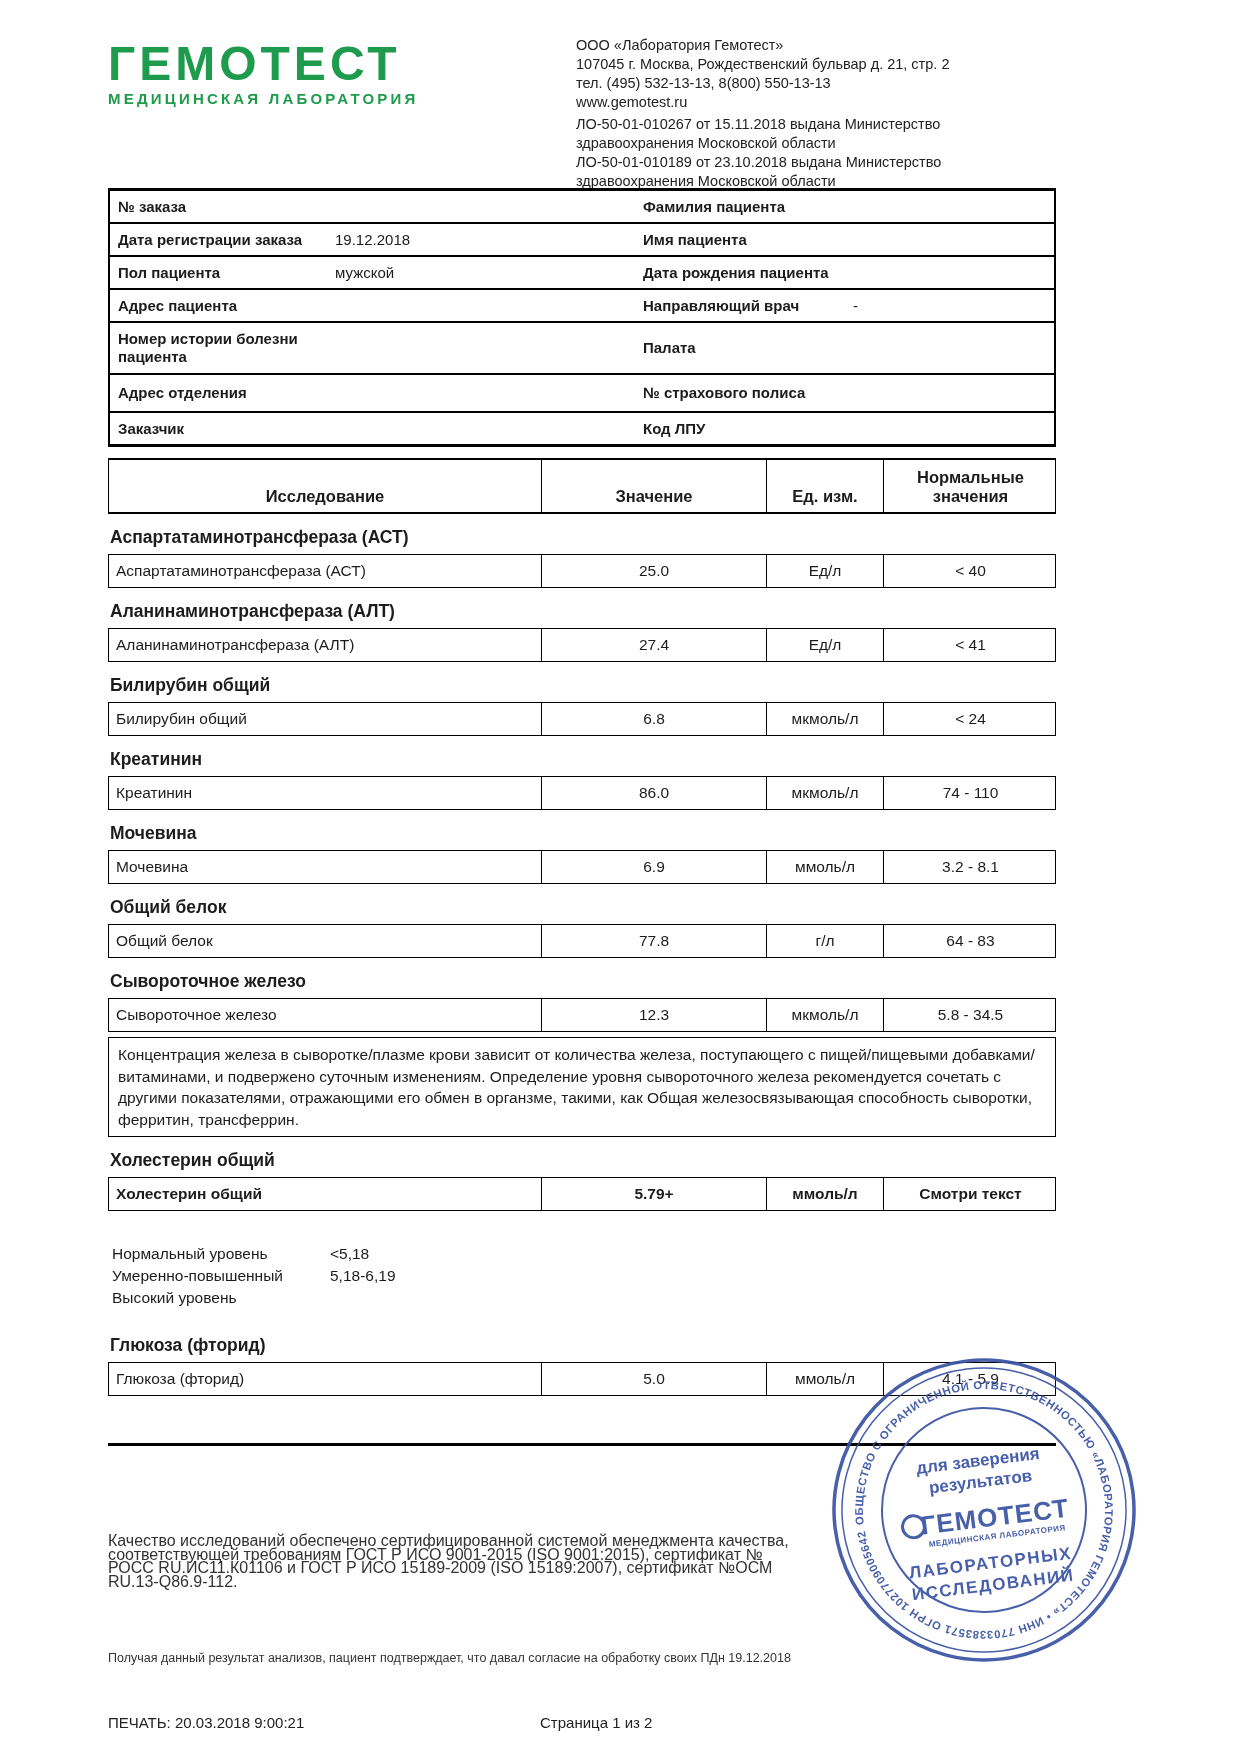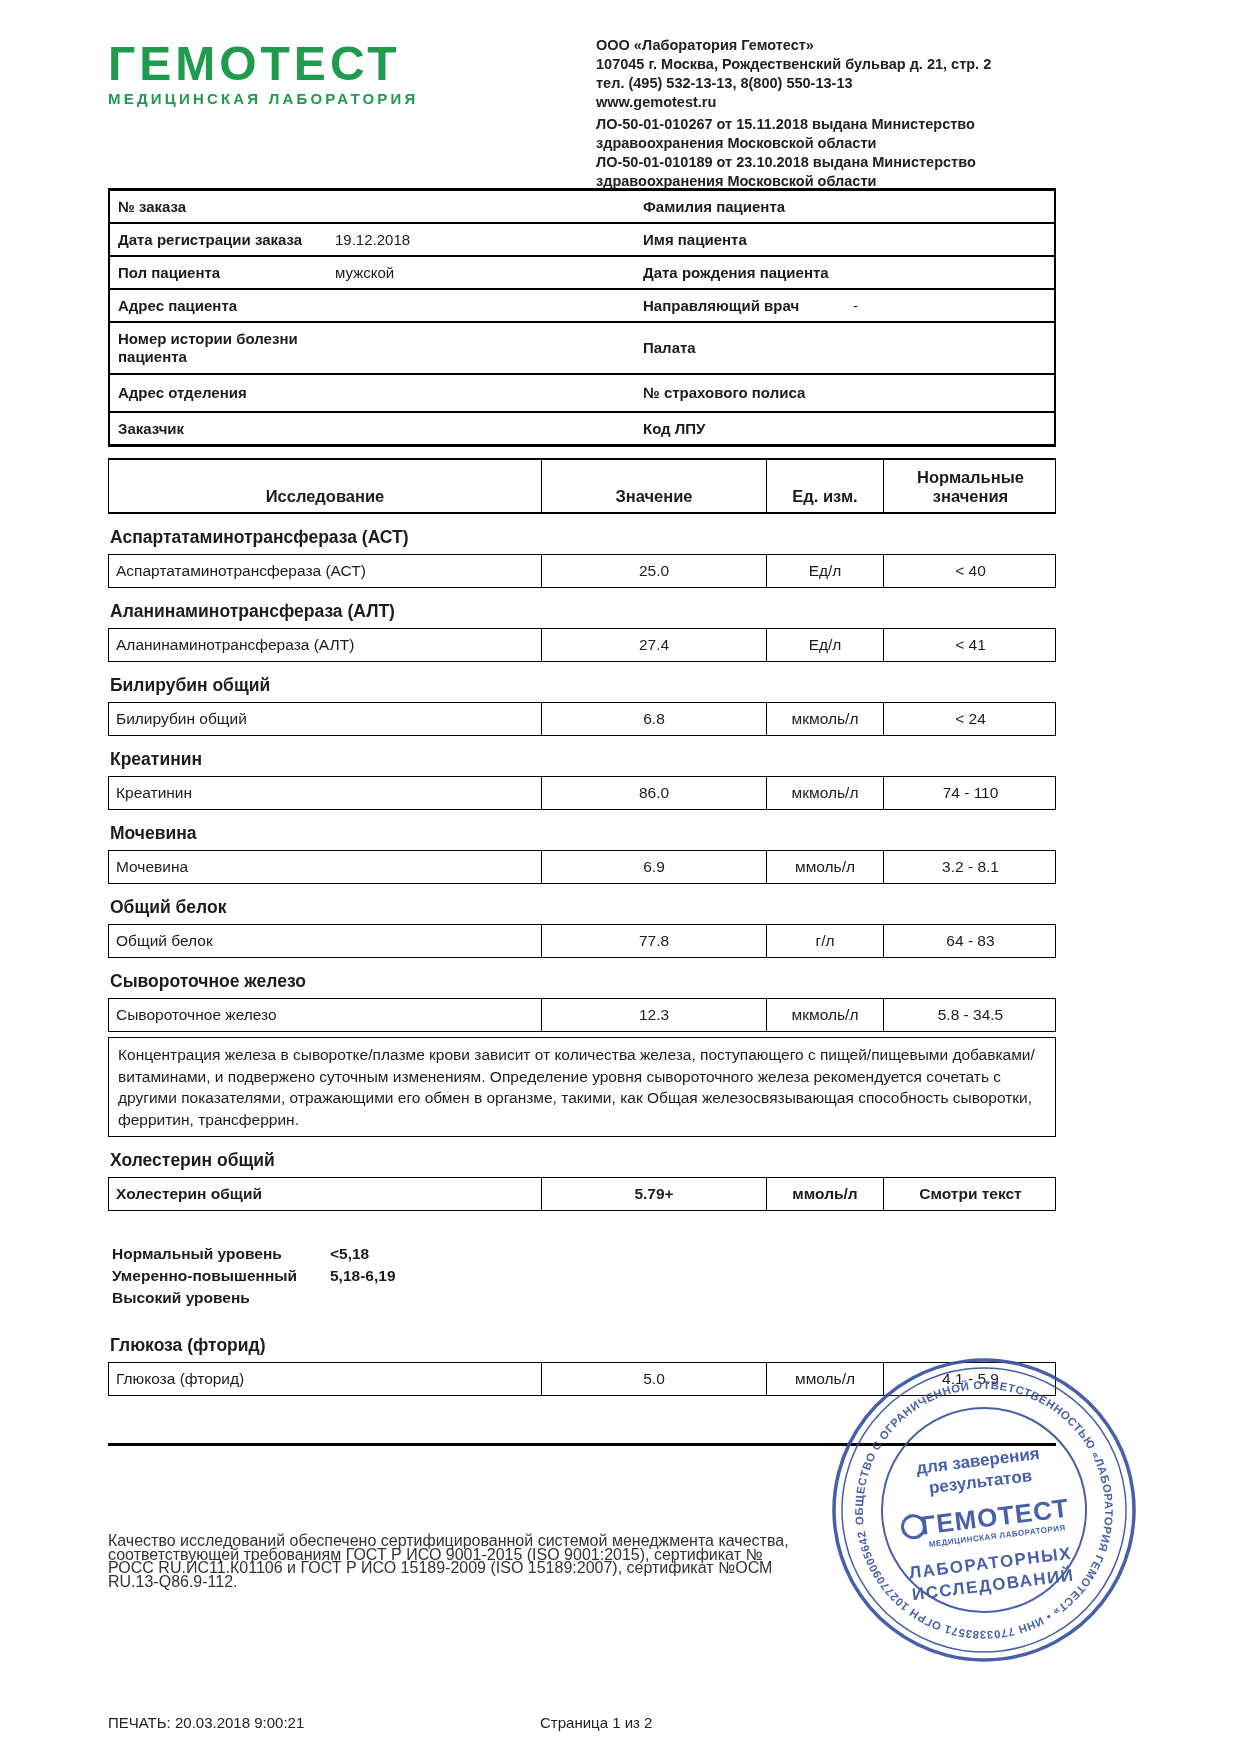--- a/index.html
+++ b/index.html
@@ -4,42 +4,42 @@
 <style>
   html,body{margin:0;padding:0;background:#ffffff;}
   .page{
     position:relative;width:1241px;height:1754px;margin:6px auto;background:#fff;
     font-family:"Liberation Sans", sans-serif;color:#1c1c1c;overflow:hidden;padding-left:39px;
   }
   
   .logo{position:absolute;left:108px;top:34px;width:430px;}
   .logo-title{font-size:48px;font-weight:bold;color:#1e9b4c;letter-spacing:4px;line-height:48px;}
   .logo-subtitle{font-size:15px;font-weight:bold;color:#1e9b4c;letter-spacing:3.2px;margin-top:2px;}
-  .company{position:absolute;left:596px;top:30px;width:480px;font-size:14.5px;font-weight:bold;line-height:19px;color:#222;}
+  .company{position:absolute;left:576px;top:30px;width:480px;font-size:14.5px;font-weight:normal;line-height:19px;color:#222;}
   .company .lic{margin-top:0;}
   .company div{margin:0;}
   .company .gap{height:3px;}
   
   .patient-table{position:absolute;left:108px;top:182px;width:948px;border:2px solid #000;border-top-width:3px;border-bottom-width:3px;box-sizing:border-box;}
   .p-row{display:grid;grid-template-columns:225px 300px 218px 1fr;align-items:center;min-height:27px;border-bottom:2px solid #000;padding:2px 0;}
   .p-row:last-child{border-bottom:none;}
   .p-label{font-weight:bold;font-size:15px;padding-left:8px;line-height:18px;}
   .p-value{font-size:15px;line-height:18px;}
   
   .results{position:absolute;left:108px;top:452px;width:948px;}
   .r-header{display:grid;grid-template-columns:432px 225px 117px 174px;border:1px solid #000;border-top:2px solid #000;border-bottom:2px solid #000;min-height:56px;box-sizing:border-box;}
   .r-header > div{display:flex;align-items:flex-end;justify-content:center;text-align:center;font-weight:bold;font-size:16.5px;line-height:19px;padding-bottom:6px;border-left:1px solid #000;}
   .r-header > div:first-child{border-left:none;}
   .section-title{font-weight:bold;font-size:17.5px;margin:13px 0 6px 2px;}
   .r-row{display:grid;grid-template-columns:432px 225px 117px 174px;border:1px solid #000;min-height:34px;box-sizing:border-box;}
   .r-row > div{display:flex;align-items:center;justify-content:center;font-size:15.5px;border-left:1px solid #000;}
   .r-row > div:first-child{justify-content:flex-start;padding-left:7px;border-left:none;}
   .note-box{border:1px solid #000;margin-top:5px;padding:6px 9px;font-size:15.5px;line-height:21.5px;}
   .chol-levels{margin:32px 0 4px 4px;font-size:15.5px;line-height:22px;}
-  .level{display:grid;grid-template-columns:218px auto;font-weight:bold;}
+  .level{display:grid;grid-template-columns:218px auto;}
   
   .footer-rule{position:absolute;left:108px;top:1437px;width:948px;height:3px;background:#000;}
   .cert{position:absolute;left:108px;top:1528px;width:700px;font-size:16px;line-height:13.5px;color:#333;}
   .consent{position:absolute;left:108px;top:1645px;font-size:12.5px;color:#333;}
   .print-line{position:absolute;left:108px;top:1708px;font-size:15px;color:#222;}
   .page-line{position:absolute;left:540px;top:1708px;font-size:15px;color:#222;}
   .stamp{position:absolute;left:828px;top:1348px;width:312px;height:312px;opacity:.92;transform:rotate(-7deg);}
 </style>
 </head>
 <body>
@@ -215,16 +215,17 @@
     </text>
     <text x="156" y="112" text-anchor="middle" fill="#3952a3" font-size="17" font-weight="bold">для заверения</text>
     <text x="156" y="133" text-anchor="middle" fill="#3952a3" font-size="17" font-weight="bold">результатов</text>
     <circle cx="84" cy="164" r="11" fill="none" stroke="#3952a3" stroke-width="3"></circle>
     <text x="166" y="173" text-anchor="middle" fill="#3952a3" font-size="26" font-weight="bold" letter-spacing="1">ГЕМОТЕСТ</text>
     <text x="166" y="186" text-anchor="middle" fill="#3952a3" font-size="8" font-weight="bold" letter-spacing="0.5">МЕДИЦИНСКАЯ ЛАБОРАТОРИЯ</text>
     <text x="156" y="215" text-anchor="middle" fill="#3952a3" font-size="17" font-weight="bold" letter-spacing="1.5">ЛАБОРАТОРНЫХ</text>
     <text x="156" y="237" text-anchor="middle" fill="#3952a3" font-size="17" font-weight="bold" letter-spacing="1.5">ИССЛЕДОВАНИЙ</text>
   </svg>
 
+  <div class="consent">Получая данный результат анализов, пациент подтверждает, что давал согласие на обработку своих ПДн 19.12.2018</div>
   <div class="print-line">ПЕЧАТЬ: 20.03.2018 9:00:21</div>
   <div class="page-line">Страница 1 из 2</div>
 
 </div>
 
 </body></html>

